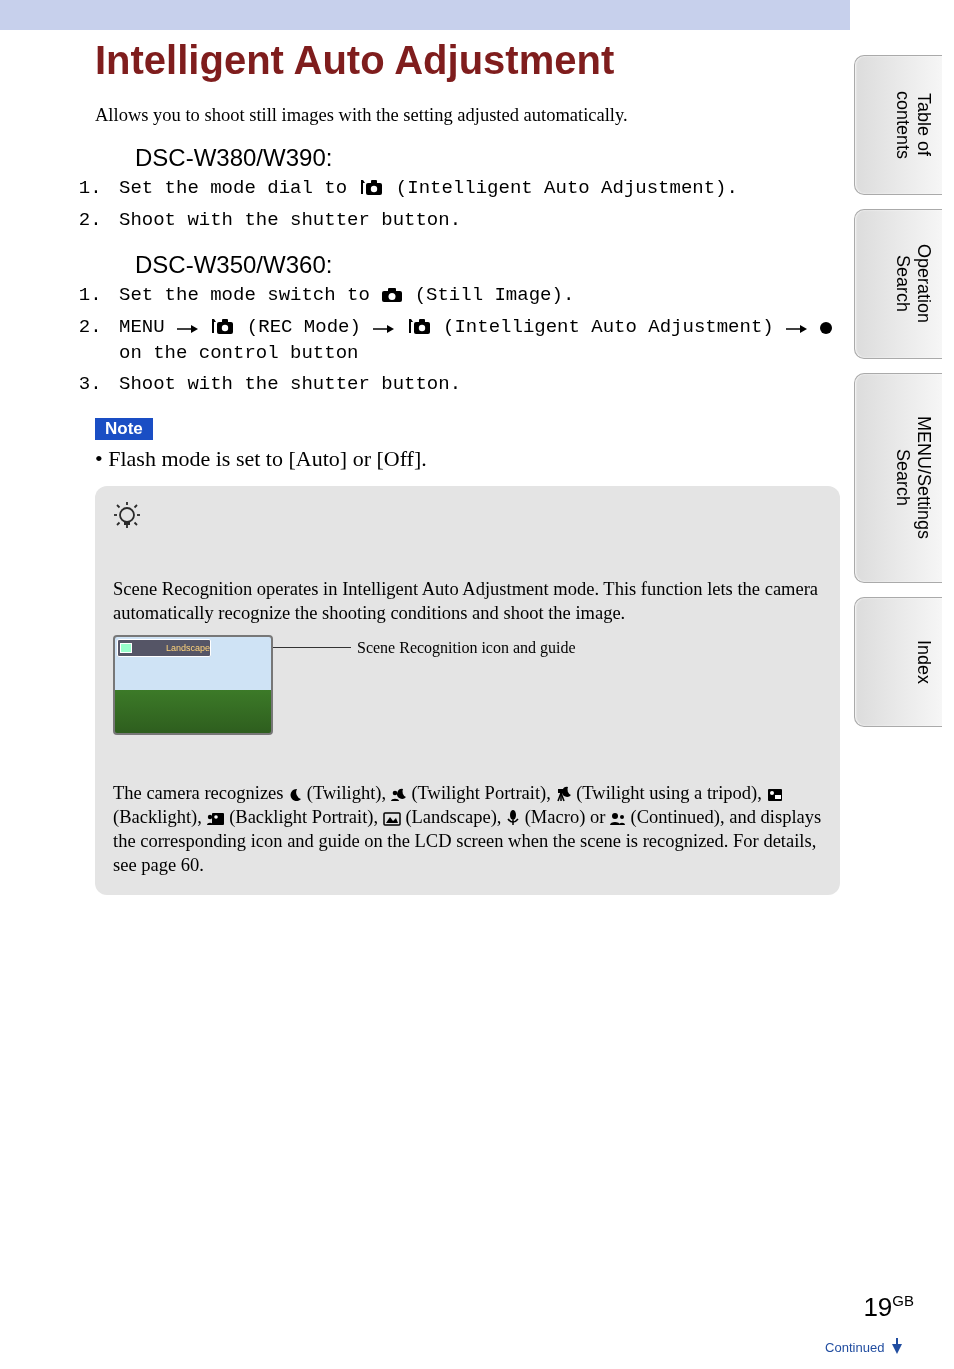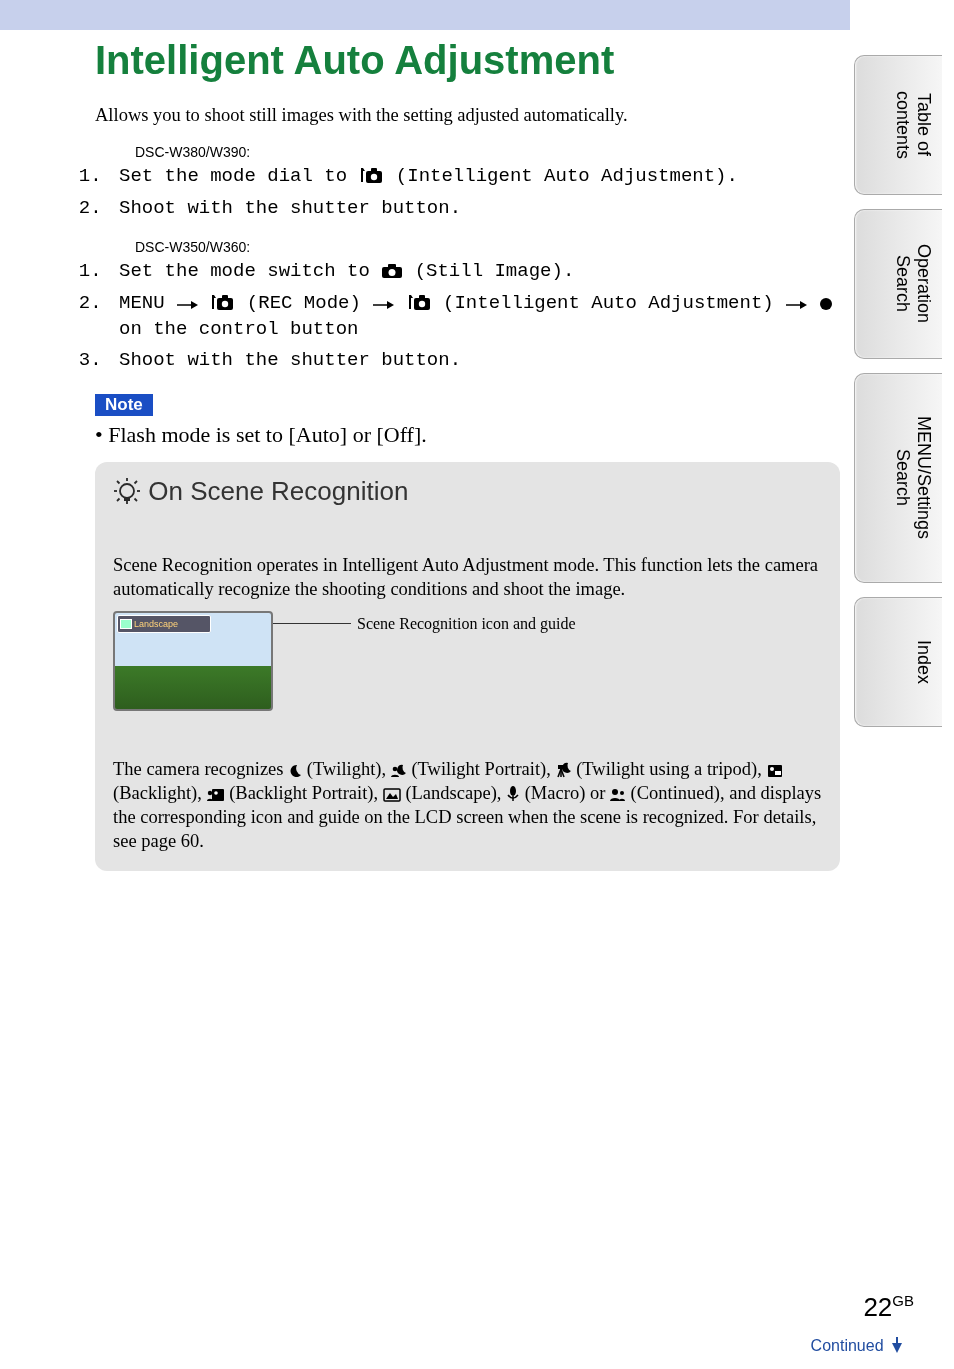--- a/index.html
+++ b/index.html
@@ -19,31 +19,31 @@
   }
   .content {
     position:absolute;
     top: 38px;
     left: 95px;
     width: 745px;
   }
   h1 {
     font-family: Arial, Helvetica, sans-serif;
     font-weight: bold;
-    color: #15803d;
+    color: #7f1d1d;
     font-size: 40px;
     margin: 0 0 22px 0;
   }
   .intro {
     font-size: 18.5px;
     margin: 0 0 16px 0;
   }
   .model {
     font-family: Arial, Helvetica, sans-serif;
-    font-size: 14px;
+    font-size: 24px;
     margin: 18px 0 4px 40px;
   }
   .steps {
     list-style: decimal;
     padding-left: 18px;
     margin: 4px 0 0 0;
     font-family: Liberation Mono, monospace;
     font-size: 19px;
   }
   .steps li { margin-bottom: 6px; padding-left: 6px; line-height: 1.35; }
@@ -84,21 +84,21 @@
     background: linear-gradient(#cfe3f5 0%, #cfe3f5 55%, #3c7a28 55%, #2e5e1e 100%);
   }
   .lcd-inner {
     position:absolute; top:2px; left:2px; right:60px;
     height:18px;
     background:#556;
     border:1px solid #fff; border-radius:2px;
     display:flex; align-items:center; padding-left:2px;
   }
   .lcd-inner .mini { width:12px; height:10px; background:#9fc; border:1px solid #fff; margin-right:2px; }
-  .lcd-inner .t { font-family:Arial; font-size:9px; color:#ffd37a; }
+  .lcd-inner .t { font-family:Arial; font-size:9px; color:#ffd37a;margin-left:32px; }
   .callout-line {
     width: 78px; height: 0; border-top: 1px solid #333;
     align-self: flex-start; margin-top: 12px;
   }
   .callout-text {
     font-family: Liberation Serif, serif;
     font-size: 16px;
     margin-top: 4px; margin-left: 6px;
   }
   
@@ -131,21 +131,21 @@
     position:absolute;
     right: 40px; bottom: 46px;
     font-family: Arial, Helvetica, sans-serif;
     font-size: 26px;
   }
   .page-num .gb { font-size: 15px; vertical-align: top; }
   .continued {
     position:absolute;
     right: 52px; bottom: 14px;
     font-family: Arial, Helvetica, sans-serif;
-    font-size: 16px;
+    font-size: 13px;
     color: #214da0;
   }
   .arrow-down {
     display:inline-block;
     border-left: 5px solid transparent;
     border-right: 5px solid transparent;
     border-top: 10px solid #214da0;
     margin-left: 4px;
     position: relative; top: 2px;
   }
@@ -240,21 +240,20 @@
             <line x1="14" y1="24" x2="14" y2="27"></line>
           <line x1="1" y1="14" x2="4" y2="14"></line>
             <line x1="24" y1="14" x2="27" y2="14"></line>
           <line x1="4" y1="4" x2="6.5" y2="6.5"></line>
             <line x1="21.5" y1="21.5" x2="24" y2="24"></line>
           <line x1="4" y1="24" x2="6.5" y2="21.5"></line>
             <line x1="21.5" y1="6.5" x2="24" y2="4"></line>
         </g>
         <rect x="11" y="20" width="6" height="4" fill="#2a2a2a"></rect>
       </svg>
-      <span>On Scene Recognition</span>
     </div>
     <div class="tip-body">Scene Recognition operates in Intelligent Auto Adjustment mode. This function lets the camera automatically recognize the shooting conditions and shoot the image.</div>
 
     <div class="lcd-row">
       <div class="lcd">
         <div class="lcd-inner">
           <span class="mini"></span>
           <span class="t">Landscape</span>
         </div>
       </div>
@@ -319,18 +318,18 @@
 </div>
 
 <div class="tabs">
   <div class="tab t1">Table of contents</div>
   <div class="tab t2">Operation Search</div>
   <div class="tab t3">MENU/Settings Search</div>
   <div class="tab t4">Index</div>
 </div>
 
 <div class="page-num">
-  <span>22</span><span class="gb">GB</span>
+  <span>19</span><span class="gb">GB</span>
 </div>
 <div class="continued">
   <span>Continued</span>
   <span class="arrow-down"></span>
 </div>
 
 </body></html>

